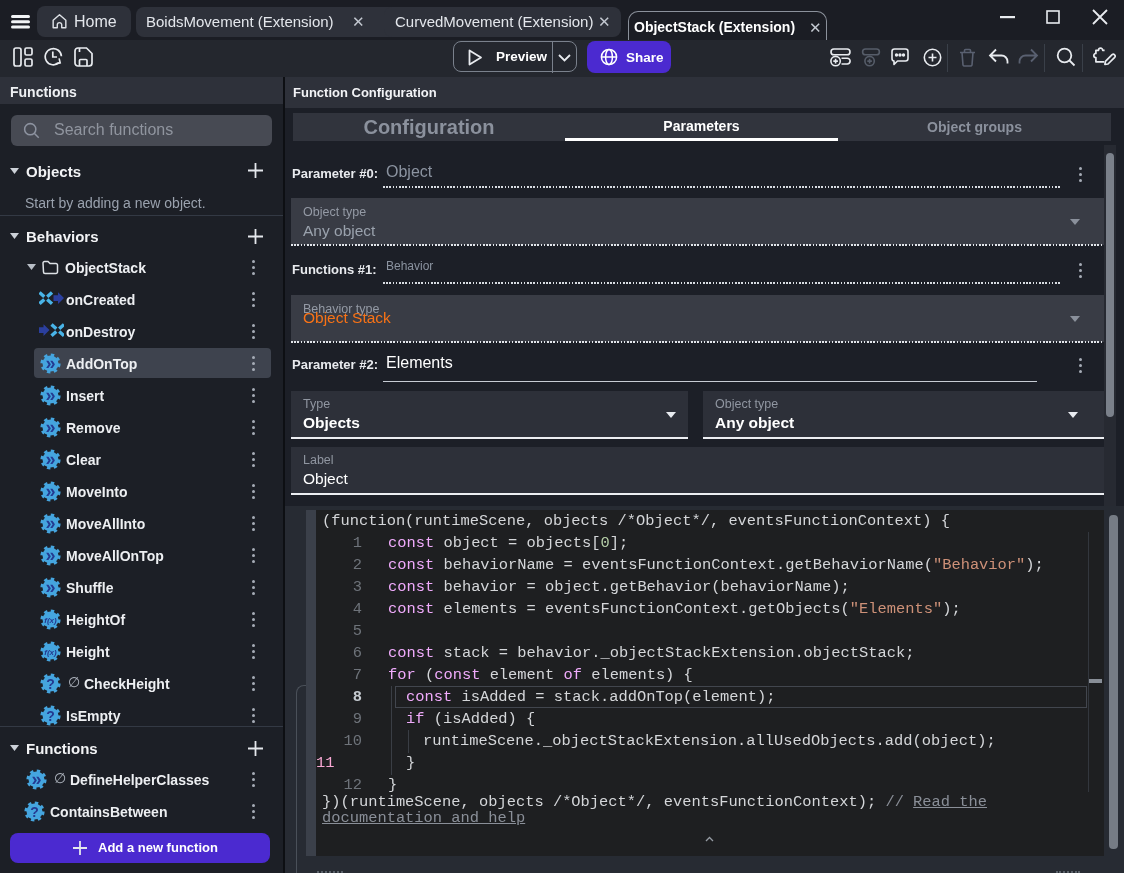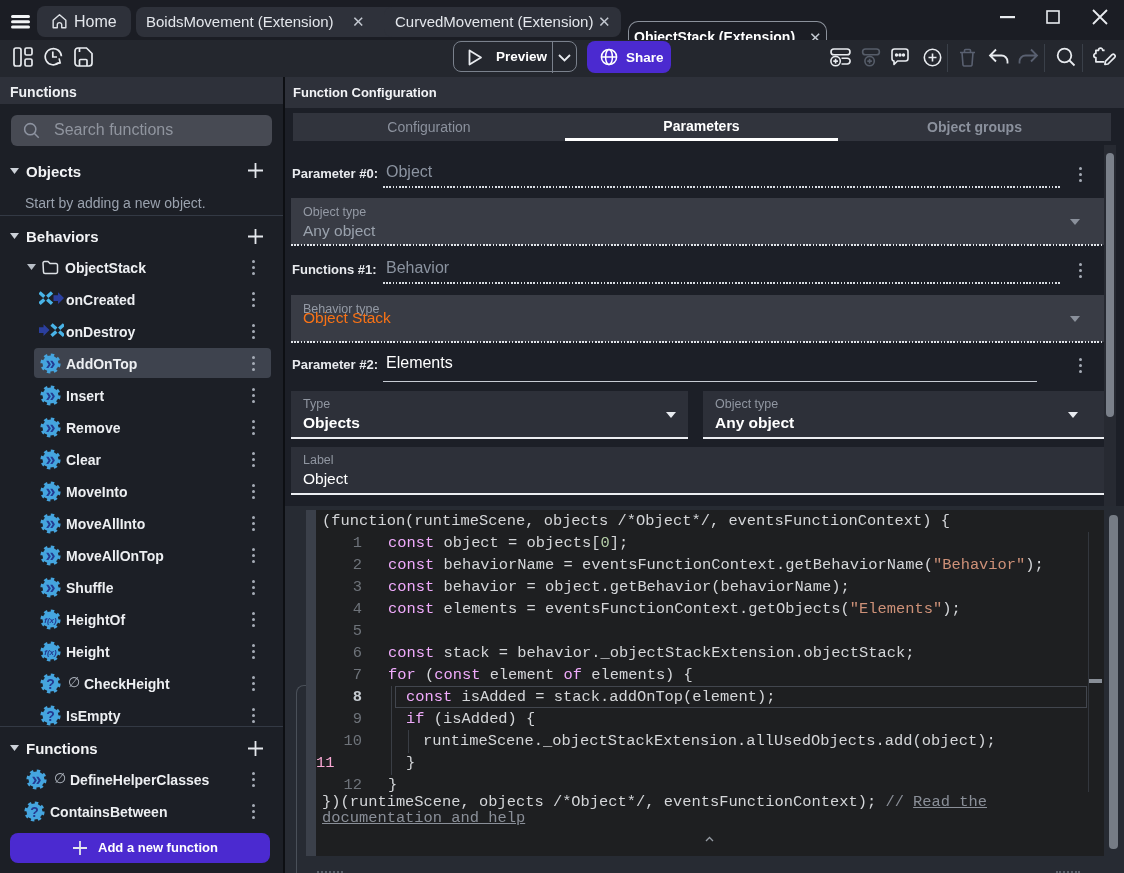--- a/index.html
+++ b/index.html
@@ -35,21 +35,21 @@
  <span class="a" style="left:37px">Home</span>
   </div>
 <div class="tab" style="left:136px;width:289px">
     <span class="a" style="left:10px">BoidsMovement (Extension)</span>
     <span class="a x" style="left:216px">✕</span>
   </div>
 <div class="tab" style="left:384px;width:237px">
     <span class="a" style="left:11px">CurvedMovement (Extension)</span>
     <span class="a x" style="left:214px">✕</span>
   </div>
-<div class="a" style="left:628px;top:21px;width:199px;height:35px;border:1px solid #8b919b;border-bottom:none;border-radius:10px 10px 0 0;color:#fff;font-size:14px;font-weight:700;line-height:30px">
+<div class="a" style="left:628px;top:11px;width:199px;height:35px;border:1px solid #8b919b;border-bottom:none;border-radius:10px 10px 0 0;color:#fff;font-size:14px;font-weight:700;line-height:30px">
     <span class="a" style="left:5px">ObjectStack (Extension)</span>
     <span class="a x" style="left:180px;line-height:31px">✕</span>
   </div>
 <svg class="a" style="left:1000px;top:16px" width="15" height="3">
     <rect width="15" height="2.2" fill="#e8ebef"></rect>
   </svg>
 <svg class="a" style="left:1046px;top:10px" width="14" height="14">
     <rect x="1" y="1" width="12" height="12" fill="none" stroke="#e8ebef" stroke-width="1.6"></rect>
   </svg>
 <svg class="a" style="left:1092px;top:9px" width="16" height="16">
@@ -365,38 +365,38 @@
 <div class="a" style="left:10px;top:833px;width:260px;height:30px;background:#4b2ad0;border-radius:8px"></div>
 <svg class="a" style="left:72px;top:840px" width="16" height="16">
     <path d="M8.0 1 V15 M1 8.0 H15" stroke="#e4e7ec" stroke-width="1.8"></path>
   </svg>
 <div class="a" style="left:98px;top:840px;color:#fff;font-size:13px;font-weight:700">Add a new function</div>
 
 <div class="a" style="left:285px;top:77px;width:839px;height:796px;background:#1c1f27"></div>
 <div class="a" style="left:285px;top:77px;width:839px;height:31px;background:#2e313a"></div>
 <div class="a" style="left:293px;top:85px;color:#f2f3f6;font-size:13px;font-weight:700">Function Configuration</div>
 <div class="a" style="left:293px;top:113px;width:818px;height:28px;background:#31343d"></div>
-<div class="a" style="left:293px;top:113px;width:272px;height:28px;color:#8b919d;font-size:14px;font-weight:400;text-align:center;line-height:28px">Configuration</div>
+<div class="a" style="left:293px;top:113px;width:272px;height:28px;color:#8b919d;font-size:20px;font-weight:700;text-align:center;line-height:28px">Configuration</div>
 <div class="a" style="left:565px;top:113px;width:273px;height:28px;color:#fff;font-size:14px;font-weight:700;text-align:center;line-height:26px;border-bottom:3px solid #fff">Parameters</div>
 <div class="a" style="left:838px;top:113px;width:273px;height:28px;color:#8b919d;font-size:14px;font-weight:700;text-align:center;line-height:28px">Object groups</div>
 <div class="pl a" style="left:292px;top:166px">Parameter #0:</div>
 <div class="a" style="left:386px;top:163px;color:#8b93a0;font-size:16px">Object</div>
 <div class="a" style="left:383px;top:186px;width:677px;height:1.6px;background:repeating-linear-gradient(90deg,#d9dde3 0 1.6px,transparent 1.6px 3.2px)"></div>
 <div class="dots3" style="left:1079px;top:167px">
     <i></i>
     <i></i>
     <i></i>
   </div>
 <div class="a" style="left:291px;top:198px;width:817px;height:47px;background:#393c45"></div>
 <div class="a" style="left:291px;top:244px;width:817px;height:1.6px;background:repeating-linear-gradient(90deg,#e3e6eb 0 1.6px,transparent 1.6px 3.2px)"></div>
 <div class="ddl" style="left:303px;top:205px;color:#949aa5">Object type</div>
 <div class="ddv a" style="left:303px;top:222px;color:#9aa2ad">Any object</div>
 <div class="caret" style="left:1070px;top:219px"></div>
 <div class="pl a" style="left:292px;top:262px">Functions #1:</div>
-<div class="a" style="left:386px;top:259px;color:#8b93a0;font-size:16px">Behavior</div>
+<div class="a" style="left:386px;top:259px;color:#8b93a0;font-size:12px">Behavior</div>
 <div class="a" style="left:383px;top:282px;width:677px;height:1.6px;background:repeating-linear-gradient(90deg,#d9dde3 0 1.6px,transparent 1.6px 3.2px)"></div>
 <div class="dots3" style="left:1079px;top:263px">
     <i></i>
     <i></i>
     <i></i>
   </div>
 <div class="a" style="left:291px;top:295px;width:817px;height:47px;background:#393c45"></div>
 <div class="a" style="left:291px;top:341px;width:817px;height:1.6px;background:repeating-linear-gradient(90deg,#e3e6eb 0 1.6px,transparent 1.6px 3.2px)"></div>
 <div class="ddl" style="left:303px;top:302px;color:#949aa5">Behavior type</div>
 <div class="ddv a" style="left:303px;top:309px;color:#f97316">Object Stack</div>

